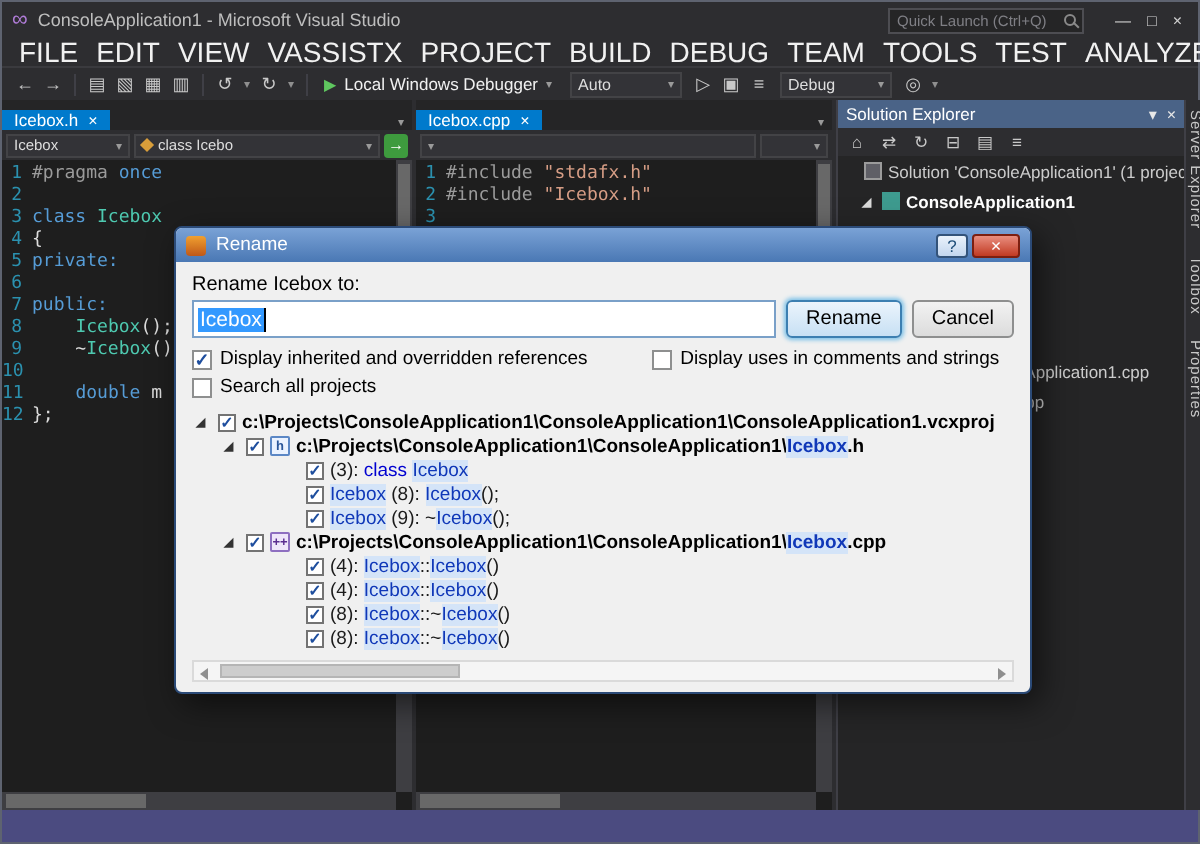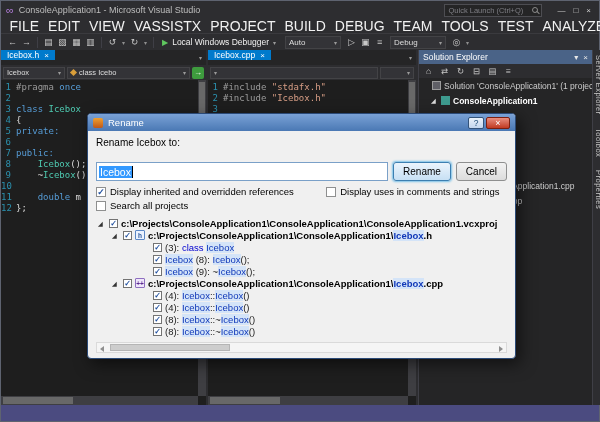--- a/index.html
+++ b/index.html
@@ -39,21 +39,21 @@
   .play{color:#5FC75F;font-size:8px}
   .arr{font-size:6px;color:#9A9A9A}
   .combo{display:flex;align-items:center;justify-content:space-between;width:56px;height:13px;border:1px solid #434346;background:#333337;color:#DEDEDE;font-size:8px;padding:0 3px;margin:0 4px;white-space:nowrap}
 
   
   .main{flex:1;display:flex;min-height:0}
   .pane{display:flex;flex-direction:column;background:#1E1E1E;min-width:0}
   .pane.left{width:205px;flex:none}
   .pane.mid{width:208px;flex:none}
   .splitter{width:2px;background:#2D2D30;flex:none}
-  .tabstrip{height:15px;background:#252526;display:flex;align-items:flex-start;flex:none}
+  .tabstrip{height:15px;background:#252526;display:flex;align-items:flex-end;flex:none}
   .tab{display:flex;align-items:center;gap:5px;padding:0 6px;font-size:8.5px;color:#CFCFCF}
   .tab.active{background:var(--accent);color:#fff}
   .tab .x{font-size:8px}
   .corner{margin-left:auto;color:#9A9A9A;font-size:6px;padding:4px 4px 0 0}
   .navbar{height:15px;background:#2D2D30;display:flex;gap:2px;padding:1px 2px;align-items:center;flex:none}
   .navdd{height:12px;background:#333337;border:1px solid #434346;color:#DEDEDE;font-size:7.5px;display:flex;align-items:center;gap:3px;padding:0 3px;min-width:0;overflow:hidden;white-space:nowrap}
   .navdd .lbl{flex:1;overflow:hidden}
   .nav-narrow{width:62px;flex:none}
   .nav-wide{flex:1}
   .diamond{width:5px;height:5px;background:#D99E3A;transform:rotate(45deg);flex:none}
@@ -99,21 +99,21 @@
   .statusbar{height:16px;background:var(--statusbar);flex:none}
 
   
   .dialog{position:absolute;left:86px;top:112px;width:429px;border:1px solid #2B4A77;border-radius:4px;background:#F0F0F0;box-shadow:4px 5px 16px rgba(0,0,0,.55);z-index:10;font-size:10px;color:#000}
   .dlg-title{height:17px;border-radius:3px 3px 0 0;background:linear-gradient(#7AA2D6,#4A78B4);display:flex;align-items:center;padding:0 5px;gap:5px;color:#fff;font-size:9.5px}
   .dlg-icon{width:10px;height:10px;background:linear-gradient(#F0A030,#C05818);border-radius:2px;flex:none}
   .dlg-btns{margin-left:auto;display:flex;gap:2px}
   .dlg-help{width:16px;height:12px;background:linear-gradient(#EAF2FB,#C3D6EE);border:1px solid #33537A;border-radius:2px;color:#1F4E79;font-size:8.5px;text-align:center;line-height:11px}
   .dlg-close{width:24px;height:12px;background:linear-gradient(#E98E7F,#C13A22);border:1px solid #7C1F10;border-radius:2px;color:#fff;font-size:9px;text-align:center;line-height:11px}
   .dlg-body{padding:6px 8px 5px}
-  .dlg-prompt{margin-bottom:14px;font-size:10px}
+  .dlg-prompt{margin-bottom:2px;font-size:10px}
   .dlg-row{display:flex;gap:5px;align-items:center}
   .dlg-input{flex:1;height:19px;background:#fff;border:1px solid #7AA0C8;display:flex;align-items:center;padding:0 2px;font-size:10.5px}
   .sel{background:var(--highlight);color:#fff;padding:0 1px}
   .caret{width:1px;height:12px;background:#000}
   .btn{height:19px;border:1px solid #8E8F8F;border-radius:3px;background:linear-gradient(#F2F2F2,#DCDCDC);font-size:10px;padding:0 9px;font-family:"Liberation Sans",sans-serif}
   .btn-default{border:1px solid #3C7FB1;background:linear-gradient(#EBF4FC,#C7E0F4);box-shadow:0 0 2px 1px #7BC1E8}
   .dlg-checks{display:flex;flex-wrap:wrap;margin-top:5px;row-gap:3px}
   .chk{display:flex;align-items:center;gap:4px;font-size:9.5px}
   .chk.w1{width:56%}.chk.w2{width:44%}.chk.w3{width:100%}
   .box{width:10px;height:10px;background:#fff;border:1px solid #8E8F8F;font-size:9px;line-height:9px;text-align:center;color:#1E4E9E;font-weight:bold;flex:none}

